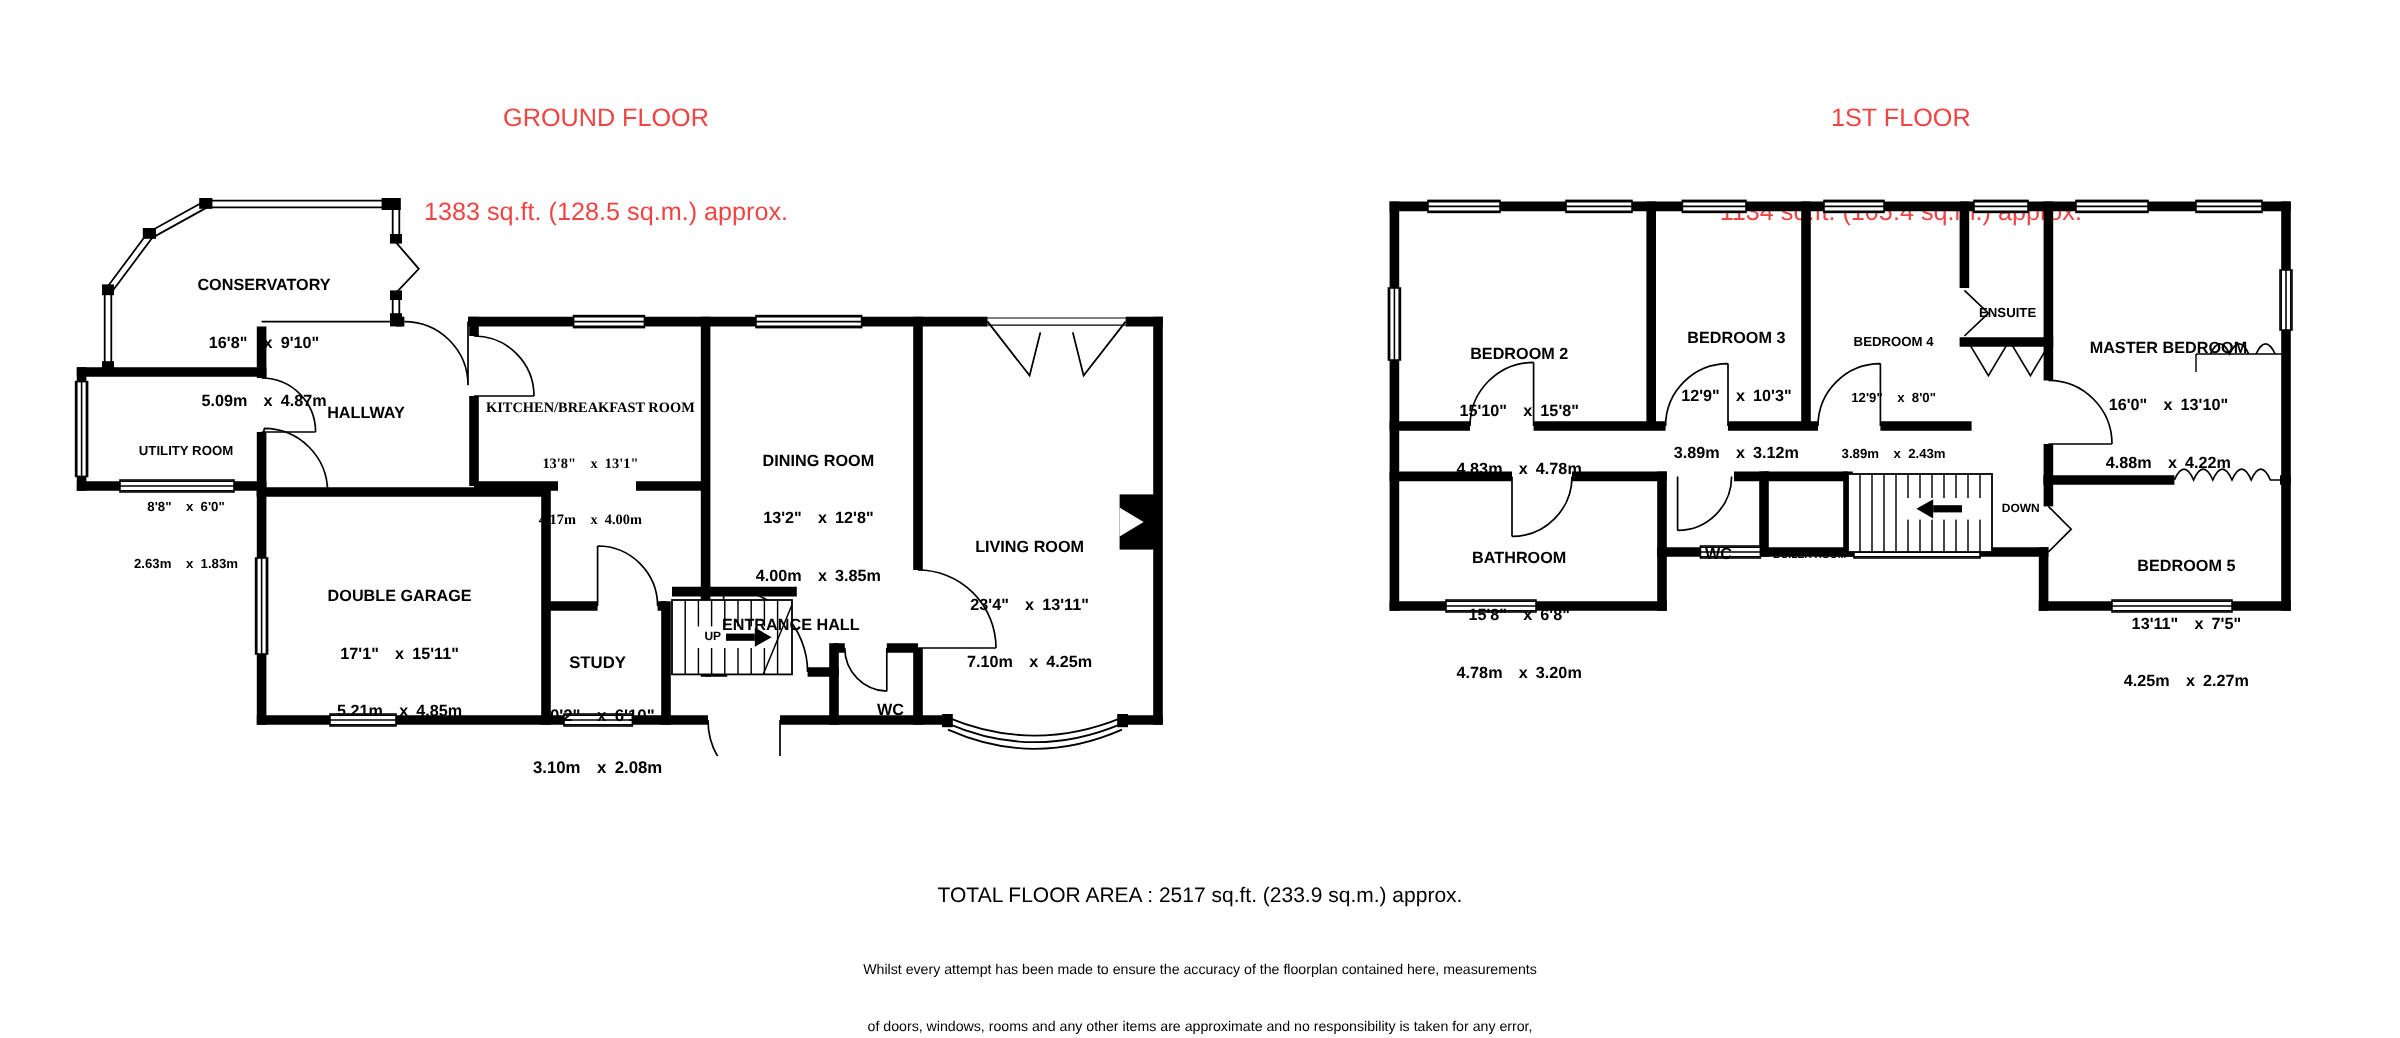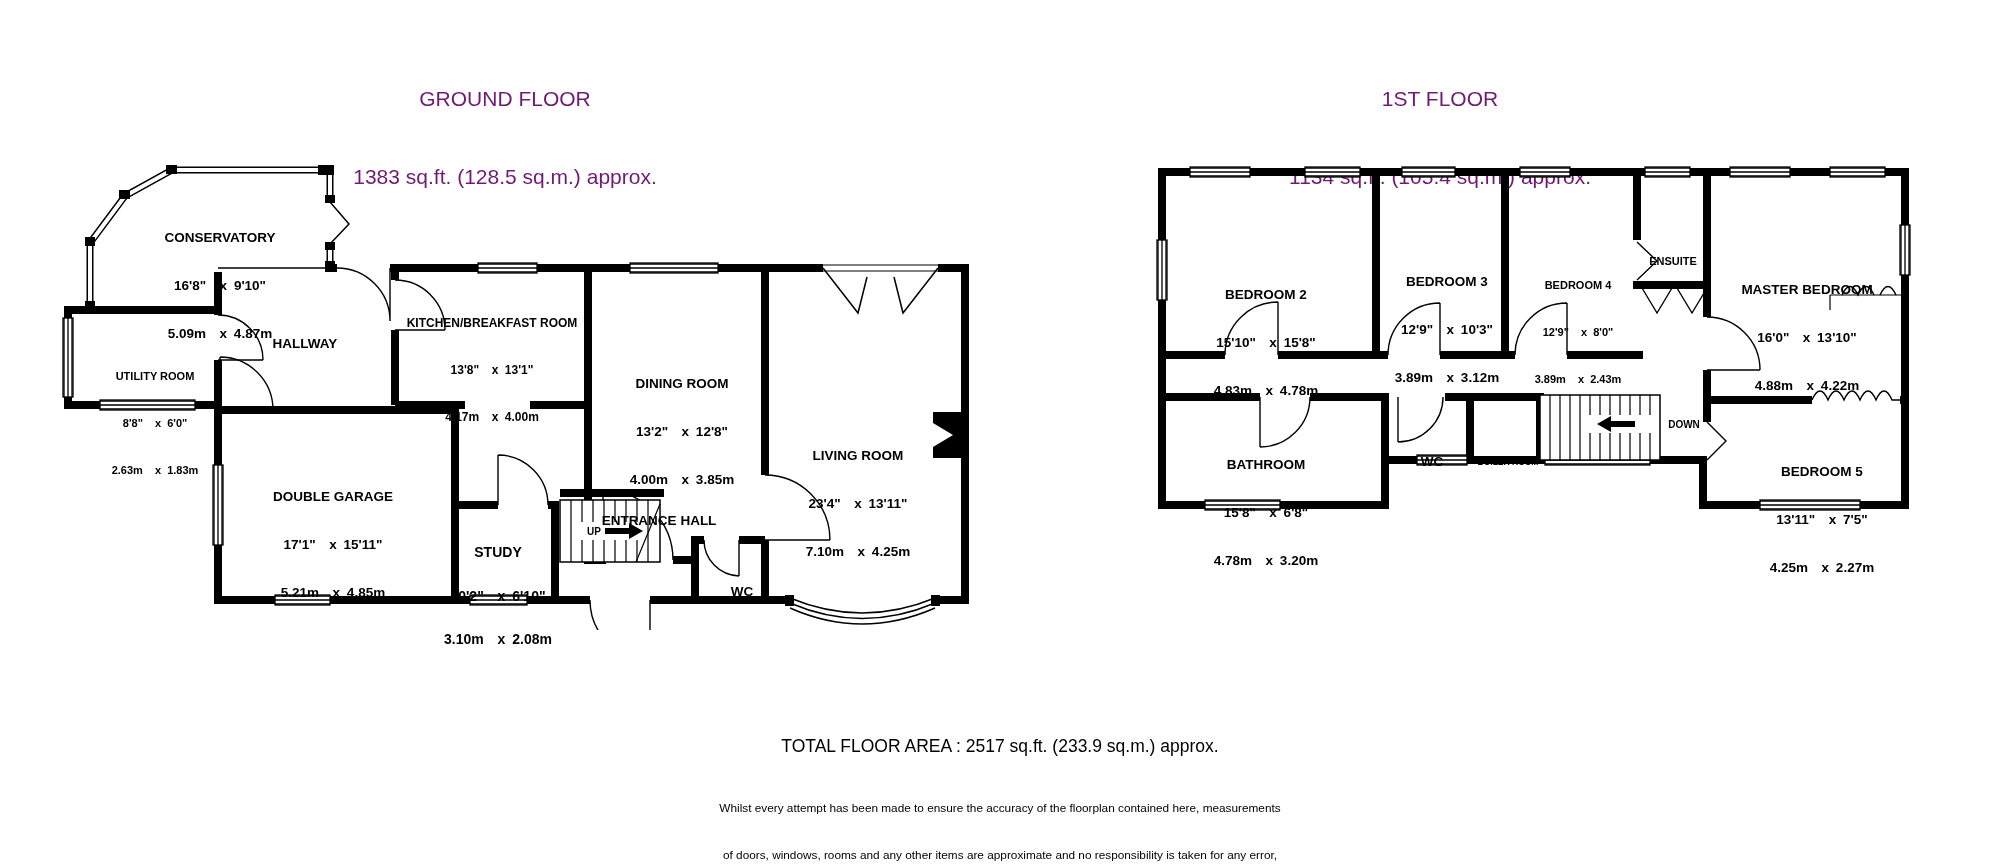--- a/index.html
+++ b/index.html
@@ -1,20 +1,20 @@
 <!DOCTYPE html>
 <html><head>
 <meta charset="utf-8">
 <style>
   html,body{margin:0;padding:0;background:#fff;}
   .page{position:relative;width:2000px;height:865px;background:#ffffff;overflow:hidden;
         font-family:"Liberation Sans", sans-serif;color:#000;}
   svg{position:absolute;}
   .floor-header{position:absolute;transform:translateX(-50%);text-align:center;
-        font-size:21px;line-height:26px;color:#701a75;white-space:pre;}
+        font-size:21px;line-height:26px;color:#ef4444;white-space:pre;}
   .room-label{position:absolute;transform:translateX(-50%);text-align:center;
         font-weight:bold;font-size:13.5px;line-height:16px;white-space:pre;}
   .room-label .rd{word-spacing:3px;white-space:pre;}
   .sz12 .rn,.sz12 .rd{font-size:12px;line-height:15px;}
   .sz125 .rn,.sz125 .rd{font-size:11px;line-height:15px;}
   .sz10 .rn,.sz10 .rd{font-size:14px;line-height:11.5px;}
   .sz85 .rn{font-size:8.5px;line-height:10px;}
   .stair-label{position:absolute;transform:translate(-50%,-50%);font-size:10px;font-weight:600;}
   .footer-total{position:absolute;transform:translateX(-50%);font-size:17.5px;white-space:pre;}
   .disclaimer{position:absolute;transform:translateX(-50%);text-align:center;
@@ -22,21 +22,21 @@
 </style>
 </head>
 <body>
 
 <div class="page">
 
   <div class="floor-header" style="left:505px;top:34px;">
     <div>GROUND FLOOR</div>
     <div>1383 sq.ft. (128.5 sq.m.) approx.</div>
   </div>
-  <div class="floor-header" style="left:1440px;top:34px;">
+  <div class="floor-header" style="left:1584px;top:34px;">
     <div>1ST FLOOR</div>
     <div>1134 sq.ft. (105.4 sq.m.) approx.</div>
   </div>
 
   <svg style="left:58px;top:115px;" width="920" height="515" viewBox="0 0 920 515">
 
     <g stroke="#000" stroke-width="1.5" fill="none">
       <path d="M160,153 H272"></path>
     </g>
 
@@ -227,21 +227,21 @@
     <div class="rd">5.09m  x 4.87m</div>
   </div>
   <div class="room-label" style="left:305px;top:304px;">
     <div class="rn">HALLWAY</div>
   </div>
   <div class="room-label sz125" style="left:155px;top:337px;">
     <div class="rn">UTILITY ROOM</div>
     <div class="rd">8'8"  x 6'0"</div>
     <div class="rd">2.63m  x 1.83m</div>
   </div>
-  <div class="room-label sz12" style="left:492px;top:284px;">
+  <div class="room-label sz12" style="left:492px;top:300px;font-family:Liberation Serif, serif;">
     <div class="rn">KITCHEN/BREAKFAST ROOM</div>
     <div class="rd">13'8"  x 13'1"</div>
     <div class="rd">4.17m  x 4.00m</div>
   </div>
   <div class="room-label" style="left:682px;top:344px;">
     <div class="rn">DINING ROOM</div>
     <div class="rd">13'2"  x 12'8"</div>
     <div class="rd">4.00m  x 3.85m</div>
   </div>
   <div class="room-label" style="left:858px;top:416px;">

